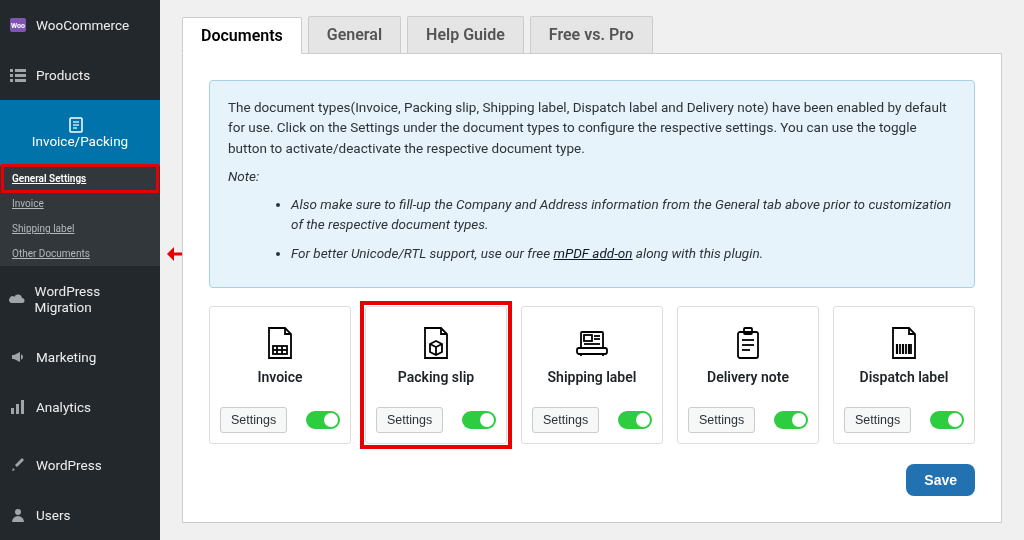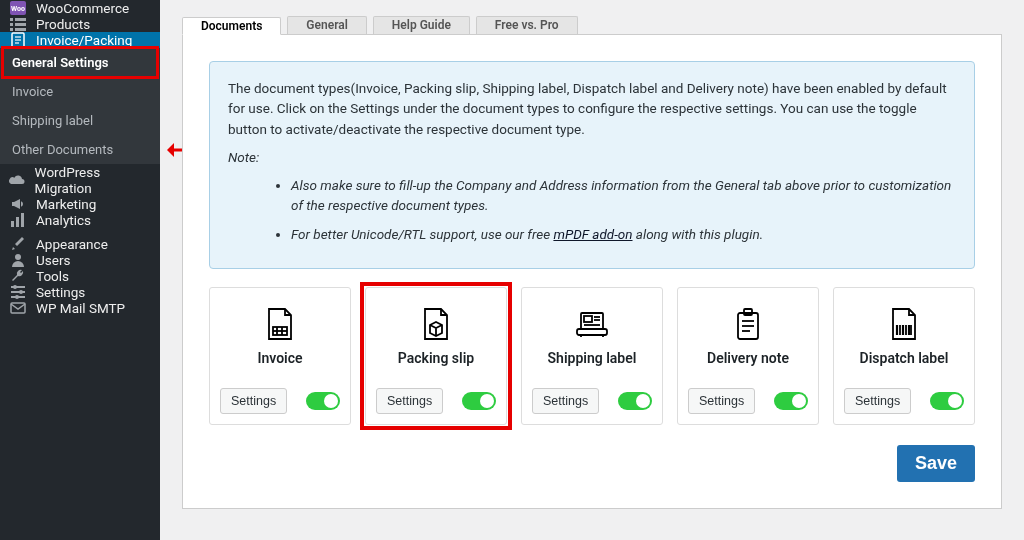--- a/index.html
+++ b/index.html
@@ -1,57 +1,57 @@
 <!DOCTYPE html>
 <html><head>
 <meta charset="utf-8">
 <style>
 * { box-sizing: border-box; margin: 0; padding: 0; }
 body { font-family: -apple-system, BlinkMacSystemFont, "Segoe UI", Roboto, sans-serif; font-size: 13px; background: #f0f0f1; }
 .app { display: flex; width: 1024px; height: 540px; overflow: hidden; }
 .sidebar { width: 160px; background: #23282d; color: #eee; flex-shrink: 0; }
-.sidebar-item { display: flex; align-items: center; padding: 0 8px; color: #eee; font-size: 13.5px; cursor: pointer; }
+.sidebar-item { display: flex; align-items: center; padding: 17px 8px; color: #eee; font-size: 13.5px; cursor: pointer; }
 .sidebar-item .icon { width: 20px; margin-right: 8px; display: flex; align-items: center; justify-content: center; color: #a0a5aa; }
-.sidebar-item.active { background: #0073aa; color: #fff; position: relative; }
+.sidebar-item.active { background: #0073aa; color: #fff; position: relative; flex-direction: column; }
 .sidebar-item.active .icon { color: #fff; }
 .sidebar-item.active::after { content: ""; position: absolute; right: -8px; top: 50%; transform: translateY(-50%); border: 8px solid transparent; border-left-color: #0073aa; }
 .sub-items { background: #32373c; }
-.sub-item { padding: 7px 12px; color: #b4b9be; font-size: 13px; cursor: pointer; }
+.sub-item { padding: 7px 12px; color: #b4b9be; font-size: 10px; cursor: pointer; text-decoration: underline; }
 .sub-item.bold { color: #fff; font-weight: 600; }
 .sub-highlight { position: relative; }
 .sub-highlight-box { position: absolute; left: 1px; right: 1px; top: -2px; bottom: -2px; border: 3px solid #e60000; pointer-events: none; }
 .sub-item.arrow-target { position: relative; }
 .arrow { position: absolute; right: -50px; top: 50%; transform: translateY(-50%); width: 50px; height: 14px; pointer-events: none; }
 .arrow-line { position: absolute; left: 12px; right: 0; top: 50%; height: 3px; background: #e60000; transform: translateY(-50%); }
 .arrow-head { position: absolute; left: 0; top: 50%; transform: translateY(-50%); border: 7px solid transparent; border-right-color: #e60000; }
 
 .main { flex: 1; padding: 16px 22px; overflow: auto; position: relative; }
 .tabs { display: flex; border-bottom: 1px solid #ccc; }
-.tab { padding: 1px 18px; background: #e5e5e5; border: 1px solid #ccc; border-bottom: none; margin-right: 6px; border-radius: 2px 2px 0 0; color: #555; font-weight: 600; font-size: 12px; cursor: pointer; }
+.tab { padding: 8px 18px; background: #e5e5e5; border: 1px solid #ccc; border-bottom: none; margin-right: 6px; border-radius: 2px 2px 0 0; color: #555; font-weight: 600; font-size: 16px; cursor: pointer; }
 .tab.active { background: #fff; color: #000; border-bottom: 1px solid #fff; position: relative; top: 1px; }
 .panel { background: #fff; border: 1px solid #ccc; border-top: none; padding: 26px; }
 .notice { background: #e7f3fa; border: 1px solid #a8cfe6; border-radius: 4px; padding: 16px 18px; color: #2c3338; font-size: 13.5px; line-height: 1.5; }
 .notice p { margin-bottom: 8px; }
 .notice em { font-style: italic; }
 .notice ul { list-style: disc; padding-left: 22px; margin-top: 4px; }
 .notice ul li { margin-bottom: 8px; margin-left: 41px; }
 .notice a { color: #0f172a; text-decoration: underline; }
 
 .cards { display: flex; gap: 14px; margin-top: 18px; }
 .card { flex: 1; border: 1px solid #ddd; border-radius: 3px; padding: 16px 10px 10px; display: flex; flex-direction: column; align-items: center; position: relative; }
 .card.highlight::before { content:""; position: absolute; left:-6px; right:-6px; top:-6px; bottom:-6px; border: 4px solid #e60000; pointer-events:none; }
 .card .icon { height: 40px; display: flex; align-items: center; justify-content: center; margin-bottom: 6px; }
 .card-title { font-size: 14px; font-weight: 600; color: #1d2327; margin-bottom: 22px; }
 .card-footer { width: 100%; display: flex; align-items: center; justify-content: space-between; }
 .settings-btn { padding: 5px 10px; border: 1px solid #ccc; border-radius: 3px; background: #f6f7f7; font-size: 12.5px; color: #2c3338; cursor: pointer; }
 .toggle { width: 34px; height: 18px; border-radius: 9px; background: #2ecc40; position: relative; cursor: pointer; }
 .toggle::after { content:""; position:absolute; right:2px; top:2px; width:14px; height:14px; background:#fff; border-radius:50%; }
 
 .save-row { text-align: right; margin-top: 20px; }
-.save-btn { background: #2271b1; color: #fff; border: none; border-radius: 3px; padding: 8px 18px; font-size: 18px; font-weight: 600; cursor: pointer; }
+.save-btn { background: #2271b1; color: #fff; border: none; border-radius: 8px; padding: 8px 18px; font-size: 14px; font-weight: 600; cursor: pointer; }
 
 svg { display:block; }
 </style>
 </head>
 <body>
 
 <div class="app">
   <div class="sidebar">
     <div class="sidebar-item">
       <span class="icon">
@@ -127,21 +127,21 @@
         </span>
       <span>Analytics</span>
     </div>
     <div style="height:8px"></div>
     <div class="sidebar-item">
       <span class="icon">
           <svg width="16" height="16" viewBox="0 0 16 16" fill="currentColor">
             <path d="M13 2l1 1-7 7-2-2 7-7 1 1zM3 11l2 2-3 1 1-3z"></path>
           </svg>
         </span>
-      <span>Appearance</span>
+      <span>WordPress</span>
     </div>
     <div class="sidebar-item">
       <span class="icon">
           <svg width="16" height="16" viewBox="0 0 16 16" fill="currentColor">
             <circle cx="8" cy="5" r="3"></circle>
             <path d="M2 15a6 6 0 0112 0H2z"></path>
           </svg>
         </span>
       <span>Users</span>
     </div>

